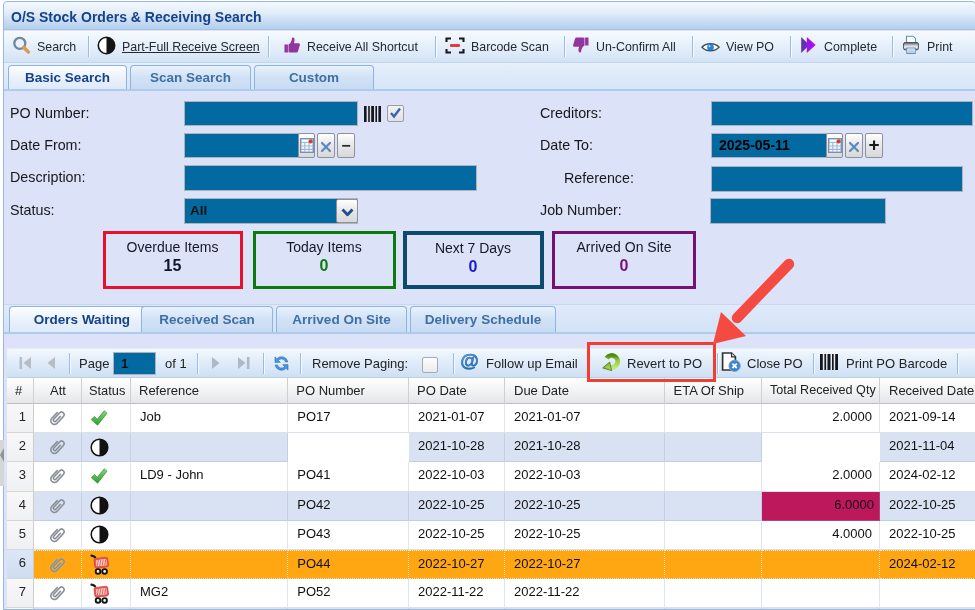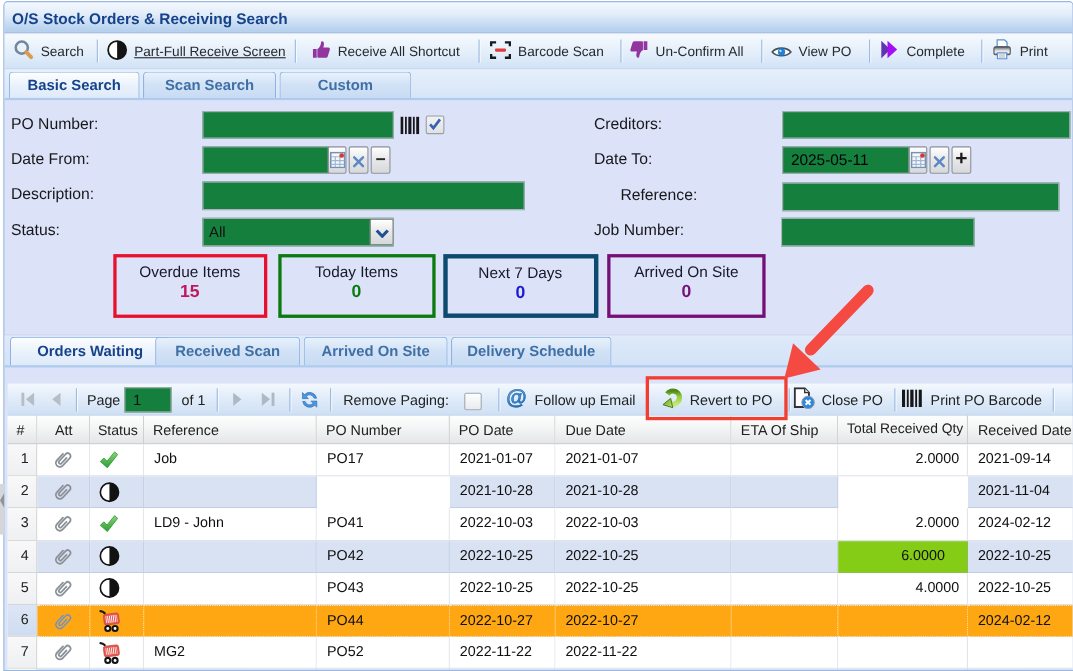--- a/index.html
+++ b/index.html
@@ -28,21 +28,21 @@
 
 .tabstrip { position:absolute; left:0; width:100%; }
 .tab { position:absolute; bottom:2px; height:26px; border:1px solid #8db2e3; border-bottom:none;
   border-radius:4px 4px 0 0; font-size:13.5px; font-weight:bold; text-align:center;
   background:linear-gradient(#e9f2fc, #d3e3f6 45%, #c7dbf3); color:#3f6fa5; line-height:25px; }
 .tab.active { background:linear-gradient(#fdfeff, #e8f1fb 55%, #dfeafa); color:#15428b; }
 .tabline { position:absolute; left:0; bottom:0; width:100%; height:2px; background:#aecbee; }
 
 
 label.f { position:absolute; font-size:14.3px; color:#17171c; }
-.inp { position:absolute; background:#15803d; border:1px solid #aeb2bb; }
+.inp { position:absolute; background:#0369a1; border:1px solid #aeb2bb;font-weight:bold; }
 .btn { position:absolute; border:1px solid #8e9297;
   background:linear-gradient(#ffffff,#e9e9ea 45%,#d7d8da); border-radius:2px;
   text-align:center; }
 
 
 .sbox { position:absolute; top:140px; height:58px; text-align:center; background:#dce2f7; }
 .sbox .t { font-size:14px; color:#17172b; margin-top:5px; }
 .sbox .n { font-size:16px; font-weight:bold; margin-top:2px; }
 
 
@@ -184,21 +184,21 @@
     <div class="btn" style="left:861px; top:42px; width:18px; height:25px; font-size:19px; font-weight:bold; color:#1b1b1b; line-height:22px;">+</div>
 
     <label class="f" style="left:560px; top:79px;">Reference:</label>
     <div class="inp" style="left:707px; top:75px; width:252px; height:26px;"></div>
 
     <label class="f" style="left:536px; top:111px;">Job Number:</label>
     <div class="inp" style="left:706px; top:107px; width:176px; height:26px;"></div>
 
     <div class="sbox" style="left:98.5px; width:140px; border:3px solid #e8112d;">
         <div class="t">Overdue Items</div>
-        <div class="n" style="color:#be185d;">15</div>
+        <div class="n" style="color:#0f172a;">15</div>
       </div>
     <div class="sbox" style="left:248.5px; width:143px; border:3px solid #0b7b10;">
         <div class="t">Today Items</div>
         <div class="n" style="color:#0b7b10;">0</div>
       </div>
     <div class="sbox" style="left:398.5px; width:141px; border:4px solid #0c4a6e;">
         <div class="t">Next 7 Days</div>
         <div class="n" style="color:#1a1ad1;">0</div>
       </div>
     <div class="sbox" style="left:548px; width:144px; border:3px solid #760f76;">
@@ -404,21 +404,21 @@
           <svg width="19" height="19" viewBox="0 0 19 19">
             <circle cx="9.5" cy="9.5" r="8.3" fill="#fff" stroke="#121212" stroke-width="1.5"></circle>
             <path d="M9.5 1.2 A8.3 8.3 0 0 1 9.5 17.8 Z" fill="#121212"></path>
           </svg>
         </div>
         <div class="cell" style="left:124px; width:157.3px; background:#d9e2f3;"></div>
         <div class="cell" style="left:281.3px; width:120.7px; background:#d9e2f3;">PO42</div>
         <div class="cell" style="left:402px; width:96px; background:#d9e2f3;">2022-10-25</div>
         <div class="cell" style="left:498px; width:159.5px; background:#d9e2f3;">2022-10-25</div>
         <div class="cell" style="left:657.5px; width:97.5px; background:#d9e2f3;"></div>
-        <div class="cell" style="left:755px; width:118px; background:#84cc16; text-align:right; padding-right:20px; padding-left:0;">6.0000</div>
+        <div class="cell" style="left:755px; width:118px; background:#be185d; text-align:right; padding-right:5px; padding-left:0;">6.0000</div>
         <div class="cell" style="left:873px; width:102px; background:#d9e2f3;">2022-10-25</div>
       </div>
     <div class="row" style="top:142.8px;">
         <div class="rnum" style="">5</div>
         <div class="cell icc" style="left:27px; width:48px; background:#ffffff;">
           <svg width="19" height="20" viewBox="0 0 19 20">
             <g transform="rotate(43 9.5 10)">
               <path d="M5.6 5.6 L5.6 14.2 a3.6 3.6 0 0 0 7.2 0 L12.8 4.8 a2.6 2.6 0 0 0 -5.2 0 L7.6 13.4 a1.45 1.45 0 0 0 2.9 0 L10.5 6.2" fill="none" stroke="#9ba1a9" stroke-width="1.7"></path>
               <path d="M5.6 5.6 L5.6 14.2 a3.6 3.6 0 0 0 7.2 0 L12.8 4.8 a2.6 2.6 0 0 0 -5.2 0 L7.6 13.4 a1.45 1.45 0 0 0 2.9 0 L10.5 6.2" fill="none" stroke="#777d85" stroke-width="0.55"></path>
             </g>

